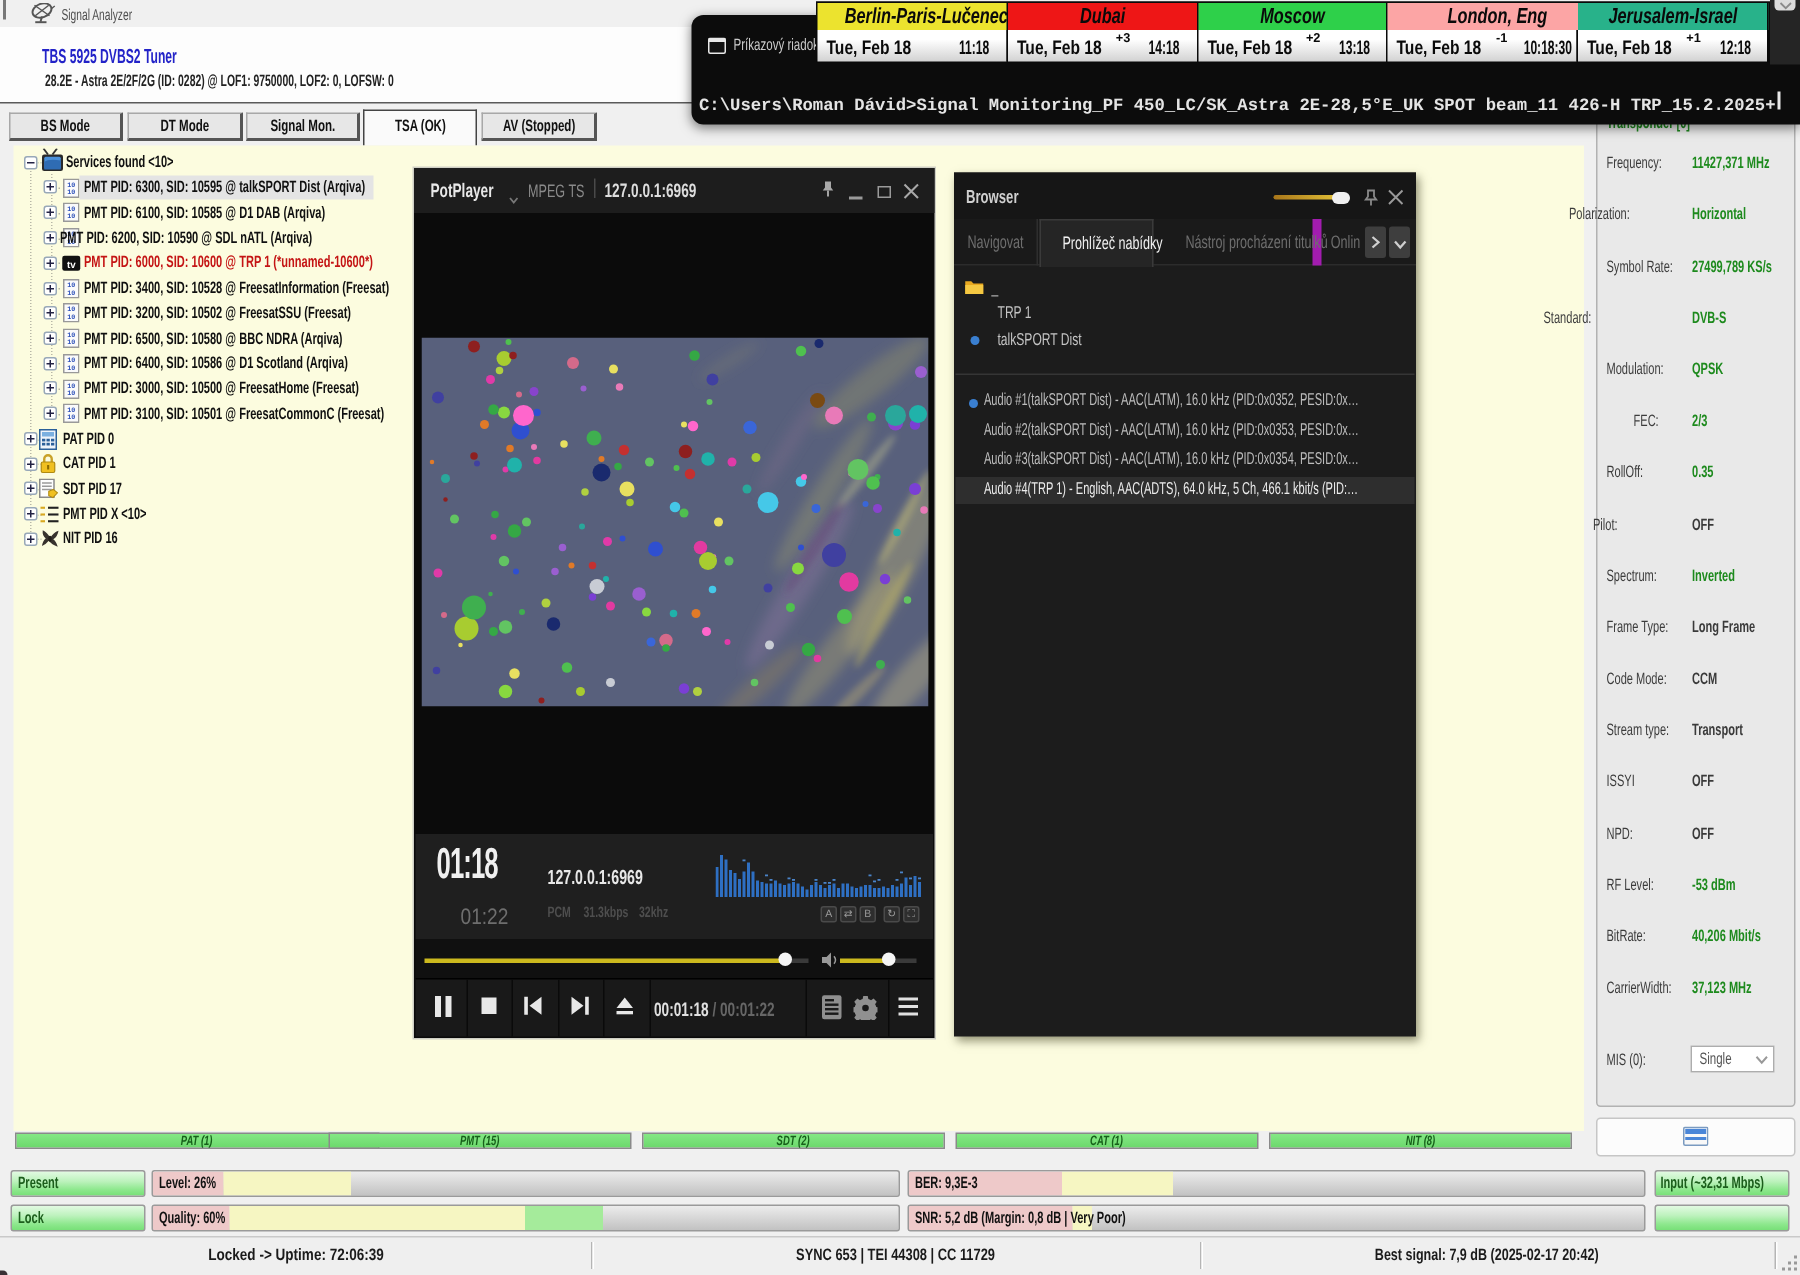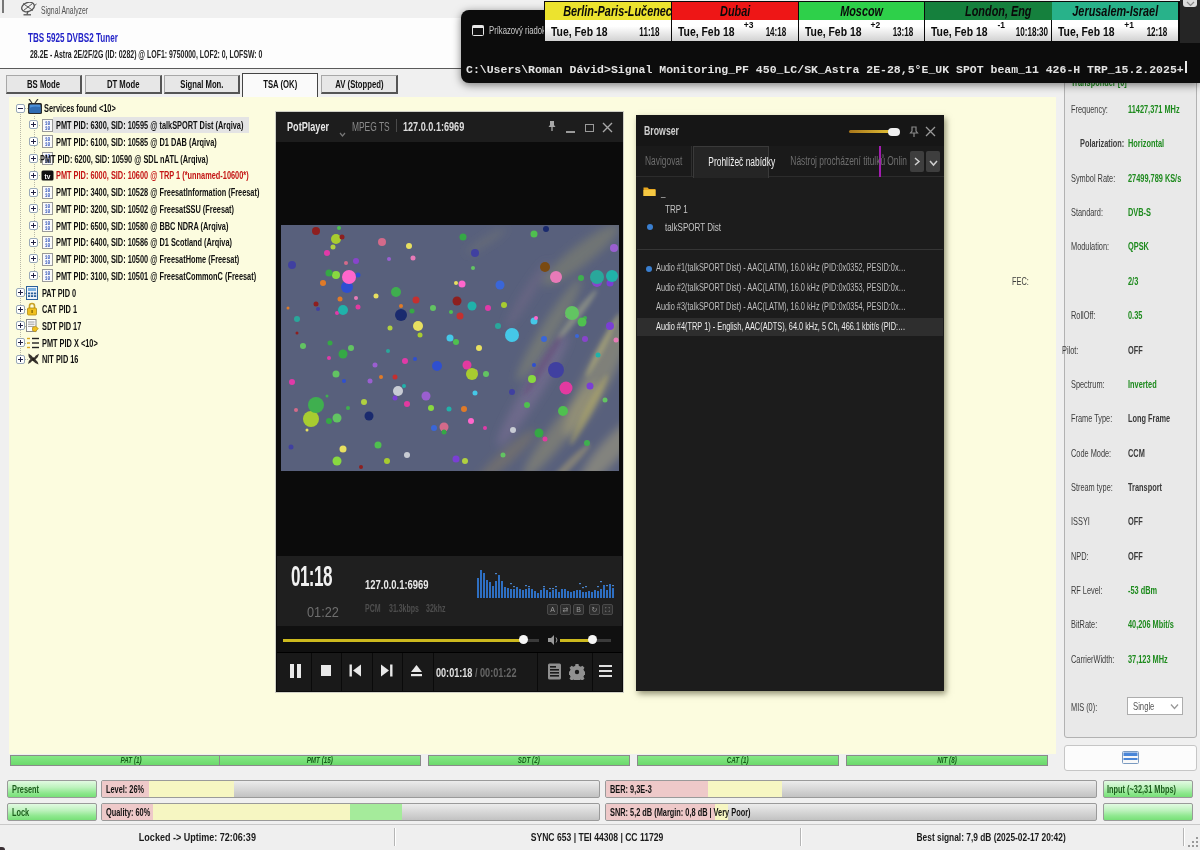--- a/index.html
+++ b/index.html
@@ -547,21 +547,21 @@
 <svg class="abs" style="left:908px;top:126px" width="12" height="12" viewBox="0 0 12 12">
     <path d="M4 1 h4 v4 l1.5 2 h-7 l1.5 -2 Z" fill="none" stroke="#8a8a8a" stroke-width="1.2"></path>
     <line x1="6" y1="7" x2="6" y2="11" stroke="#8a8a8a" stroke-width="1.2"></line>
   </svg>
 <svg class="abs" style="left:925px;top:126px" width="11" height="11" viewBox="0 0 11 11">
     <path d="M1 1 L10 10 M10 1 L1 10" stroke="#9a9a9a" stroke-width="1.3"></path>
   </svg>
 <div class="abs" style="left:636px;top:146px;width:308px;height:31px;background:#1a1a1a;border-bottom:1px solid #2c2c2c;"></div>
 <div class="abs" style="left:636px;top:146px;width:56px;height:31px;border-right:1px solid #2e2e2e;font-size:12px;color:#6e6e6e;text-align:center;line-height:31px;"><span class="cx7" style="transform-origin:50% 50%;">Navigovat</span></div>
 <div class="abs" style="left:693px;top:146px;width:76px;height:32px;background:#252525;border:1px solid #3a3a3a;border-bottom:none;font-size:12px;color:#f0f0f0;text-align:center;line-height:30px;"><span class="cx7" style="transform-origin:50% 50%;">Prohlížeč nabídky</span></div>
-<div class="abs" style="left:770px;top:146px;width:111px;height:31px;border-right:2px solid #a21caf;font-size:12px;color:#6e6e6e;text-align:center;line-height:31px;"><span class="cx7" style="transform-origin:50% 50%;">Nástroj procházení titulků</span></div>
+<div class="abs" style="left:770px;top:146px;width:111px;height:31px;border-right:6px solid #a21caf;font-size:12px;color:#6e6e6e;text-align:center;line-height:31px;"><span class="cx7" style="transform-origin:50% 50%;">Nástroj procházení titulků</span></div>
 <div class="abs" style="left:883px;top:146px;width:26px;height:31px;font-size:12px;color:#6e6e6e;text-align:center;line-height:31px;"><span class="cx7" style="transform-origin:50% 50%;">Onlin</span></div>
 <div class="abs" style="left:910px;top:151px;width:14px;height:21px;background:#3e3e3e;border-radius:2px;"></div>
 <svg class="abs" style="left:913px;top:157px" width="8" height="9" viewBox="0 0 8 9">
     <path d="M2 1 L6 4.5 L2 8" stroke="#cfcfcf" stroke-width="1.5" fill="none"></path>
   </svg>
 <div class="abs" style="left:926px;top:151px;width:14px;height:21px;background:#3e3e3e;border-radius:2px;"></div>
 <svg class="abs" style="left:929px;top:159px" width="9" height="8" viewBox="0 0 9 8">
     <path d="M1 2 L4.5 6 L8 2" stroke="#cfcfcf" stroke-width="1.5" fill="none"></path>
   </svg>
 <svg class="abs" style="left:643px;top:186px" width="13" height="11" viewBox="0 0 13 11">
@@ -577,29 +577,29 @@
 <div class="abs" style="left:656px;top:261px;font-size:11.5px;color:#bdbdbd;"><span style="transform:scaleX(0.64);transform-origin:0 50%;white-space:nowrap;display:inline-block;">Audio #1(talkSPORT Dist) - AAC(LATM), 16.0 kHz (PID:0x0352, PESID:0x…</span></div>
 <div class="abs" style="left:656px;top:280.5px;font-size:11.5px;color:#bdbdbd;"><span style="transform:scaleX(0.64);transform-origin:0 50%;white-space:nowrap;display:inline-block;">Audio #2(talkSPORT Dist) - AAC(LATM), 16.0 kHz (PID:0x0353, PESID:0x…</span></div>
 <div class="abs" style="left:656px;top:299.5px;font-size:11.5px;color:#bdbdbd;"><span style="transform:scaleX(0.64);transform-origin:0 50%;white-space:nowrap;display:inline-block;">Audio #3(talkSPORT Dist) - AAC(LATM), 16.0 kHz (PID:0x0354, PESID:0x…</span></div>
 <div class="abs" style="left:637px;top:318px;width:306px;height:18px;background:#2e2e2e;"></div>
 <div class="abs" style="left:656px;top:320px;font-size:11.5px;color:#ececec;"><span style="transform:scaleX(0.64);transform-origin:0 50%;white-space:nowrap;display:inline-block;">Audio #4(TRP 1) - English, AAC(ADTS), 64.0 kHz, 5 Ch, 466.1 kbit/s (PID:…</span></div>
 
 <div class="abs" style="left:1064px;top:78px;width:133px;height:660px;background:#e9e9e9;border:1px solid #b2b2b2;border-radius:3px;"></div>
 <div class="abs" style="left:1071px;top:76px;font-size:11px;font-weight:bold;color:#1d8a1d;"><span class="cx">Transponder [0]</span></div>
 <div class="lbl" style="left:1071px;top:103.0px;font-weight:normal;color:#3c3c3c;"><span class="cx">Frequency:</span></div>
 <div class="val g" style="left:1128px;top:103.0px;"><span class="cx">11427,371 MHz</span></div>
-<div class="lbl" style="left:1080px;top:137.3px;font-weight:bold;color:#3c3c3c;"><span class="cx">Polarization:</span></div>
+<div class="lbl" style="left:1046px;top:137.3px;font-weight:normal;color:#3c3c3c;"><span class="cx">Polarization:</span></div>
 <div class="val g" style="left:1128px;top:137.3px;"><span class="cx">Horizontal</span></div>
 <div class="lbl" style="left:1071px;top:171.7px;font-weight:normal;color:#3c3c3c;"><span class="cx">Symbol Rate:</span></div>
 <div class="val g" style="left:1128px;top:171.7px;"><span class="cx">27499,789 KS/s</span></div>
-<div class="lbl" style="left:1071px;top:206.0px;font-weight:normal;color:#3c3c3c;"><span class="cx">Standard:</span></div>
+<div class="lbl" style="left:1029px;top:206.0px;font-weight:normal;color:#3c3c3c;"><span class="cx">Standard:</span></div>
 <div class="val g" style="left:1128px;top:206.0px;"><span class="cx">DVB-S</span></div>
 <div class="lbl" style="left:1071px;top:240.4px;font-weight:normal;color:#3c3c3c;"><span class="cx">Modulation:</span></div>
 <div class="val g" style="left:1128px;top:240.4px;"><span class="cx">QPSK</span></div>
-<div class="lbl" style="left:1012px;top:274.8px;font-weight:normal;color:#3c3c3c;"><span class="cx">FEC:</span></div>
+<div class="lbl" style="left:1089px;top:274.8px;font-weight:normal;color:#3c3c3c;"><span class="cx">FEC:</span></div>
 <div class="val g" style="left:1128px;top:274.8px;"><span class="cx">2/3</span></div>
 <div class="lbl" style="left:1071px;top:309.1px;font-weight:normal;color:#3c3c3c;"><span class="cx">RollOff:</span></div>
 <div class="val g" style="left:1128px;top:309.1px;"><span class="cx">0.35</span></div>
 <div class="lbl" style="left:1062px;top:343.5px;font-weight:normal;color:#3c3c3c;"><span class="cx">Pilot:</span></div>
 <div class="val d" style="left:1128px;top:343.5px;"><span class="cx">OFF</span></div>
 <div class="lbl" style="left:1071px;top:377.8px;font-weight:normal;color:#3c3c3c;"><span class="cx">Spectrum:</span></div>
 <div class="val g" style="left:1128px;top:377.8px;"><span class="cx">Inverted</span></div>
 <div class="lbl" style="left:1071px;top:412.2px;font-weight:normal;color:#3c3c3c;"><span class="cx">Frame Type:</span></div>
 <div class="val d" style="left:1128px;top:412.2px;"><span class="cx">Long Frame</span></div>
 <div class="lbl" style="left:1071px;top:446.5px;font-weight:normal;color:#3c3c3c;"><span class="cx">Code Mode:</span></div>
@@ -645,21 +645,21 @@
 <div class="abs" style="left:671.8px;top:2px;width:126.8px;height:18px;background:#ee1616;border-right:1.5px solid #0a0a0a;text-align:center;font-size:14.5px;font-weight:bold;font-style:italic;color:#0a0a0a;line-height:18px;"><span style="display:inline-block;transform:scaleX(0.75);transform-origin:50% 50%;white-space:nowrap;">Dubai</span></div>
 <div class="abs" style="left:671.8px;top:20px;width:126.8px;height:21px;background:linear-gradient(#ffffff 30%,#d2d2d2);border-right:1.5px solid #0a0a0a;"></div>
 <div class="abs" style="left:677.8px;top:24px;font-size:13px;font-weight:bold;color:#0a0a0a;"><span class="cx7" style="transform:scaleX(0.8);">Tue, Feb 18</span></div>
 <div class="abs" style="left:743.8px;top:20px;font-size:8.5px;font-weight:bold;color:#0a0a0a;">+3</div>
 <div class="abs" style="left:726.6px;top:24px;width:60px;text-align:right;font-size:13px;font-weight:bold;color:#0a0a0a;"><span style="display:inline-block;transform:scaleX(0.62);transform-origin:100% 50%;white-space:nowrap;">14:18</span></div>
 <div class="abs" style="left:798.6px;top:2px;width:126.8px;height:18px;background:#2ed04a;border-right:1.5px solid #0a0a0a;text-align:center;font-size:14.5px;font-weight:bold;font-style:italic;color:#0a0a0a;line-height:18px;"><span style="display:inline-block;transform:scaleX(0.75);transform-origin:50% 50%;white-space:nowrap;">Moscow</span></div>
 <div class="abs" style="left:798.6px;top:20px;width:126.8px;height:21px;background:linear-gradient(#ffffff 30%,#d2d2d2);border-right:1.5px solid #0a0a0a;"></div>
 <div class="abs" style="left:804.6px;top:24px;font-size:13px;font-weight:bold;color:#0a0a0a;"><span class="cx7" style="transform:scaleX(0.8);">Tue, Feb 18</span></div>
 <div class="abs" style="left:870.6px;top:20px;font-size:8.5px;font-weight:bold;color:#0a0a0a;">+2</div>
 <div class="abs" style="left:853.4px;top:24px;width:60px;text-align:right;font-size:13px;font-weight:bold;color:#0a0a0a;"><span style="display:inline-block;transform:scaleX(0.62);transform-origin:100% 50%;white-space:nowrap;">13:18</span></div>
-<div class="abs" style="left:925.4px;top:2px;width:147px;height:18px;background:#15803d;border-right:1.5px solid #0a0a0a;text-align:center;font-size:14.5px;font-weight:bold;font-style:italic;color:#0a0a0a;line-height:18px;"><span style="display:inline-block;transform:scaleX(0.75);transform-origin:50% 50%;white-space:nowrap;">London, Eng</span></div>
+<div class="abs" style="left:925.4px;top:2px;width:147px;height:18px;background:#fca5a5;border-right:1.5px solid #0a0a0a;text-align:center;font-size:14.5px;font-weight:bold;font-style:italic;color:#0a0a0a;line-height:18px;"><span style="display:inline-block;transform:scaleX(0.75);transform-origin:50% 50%;white-space:nowrap;">London, Eng</span></div>
 <div class="abs" style="left:925.4px;top:20px;width:126.8px;height:21px;background:linear-gradient(#ffffff 30%,#d2d2d2);border-right:1.5px solid #0a0a0a;"></div>
 <div class="abs" style="left:931.4px;top:24px;font-size:13px;font-weight:bold;color:#0a0a0a;"><span class="cx7" style="transform:scaleX(0.8);">Tue, Feb 18</span></div>
 <div class="abs" style="left:997.4px;top:20px;font-size:8.5px;font-weight:bold;color:#0a0a0a;">-1</div>
 <div class="abs" style="left:988.2px;top:24px;width:60px;text-align:right;font-size:13px;font-weight:bold;color:#0a0a0a;"><span style="display:inline-block;transform:scaleX(0.62);transform-origin:100% 50%;white-space:nowrap;">10:18:30</span></div>
 <div class="abs" style="left:1052.2px;top:2px;width:126.8px;height:18px;background:#28b28a;border-right:1.5px solid #0a0a0a;text-align:center;font-size:14.5px;font-weight:bold;font-style:italic;color:#0a0a0a;line-height:18px;"><span style="display:inline-block;transform:scaleX(0.75);transform-origin:50% 50%;white-space:nowrap;">Jerusalem-Israel</span></div>
 <div class="abs" style="left:1052.2px;top:20px;width:126.8px;height:21px;background:linear-gradient(#ffffff 30%,#d2d2d2);border-right:1.5px solid #0a0a0a;"></div>
 <div class="abs" style="left:1058.2px;top:24px;font-size:13px;font-weight:bold;color:#0a0a0a;"><span class="cx7" style="transform:scaleX(0.8);">Tue, Feb 18</span></div>
 <div class="abs" style="left:1124.2px;top:20px;font-size:8.5px;font-weight:bold;color:#0a0a0a;">+1</div>
 <div class="abs" style="left:1107.0px;top:24px;width:60px;text-align:right;font-size:13px;font-weight:bold;color:#0a0a0a;"><span style="display:inline-block;transform:scaleX(0.62);transform-origin:100% 50%;white-space:nowrap;">12:18</span></div>
 <div class="abs" style="left:1180px;top:0;width:20px;height:43px;background:#252525;"></div>

